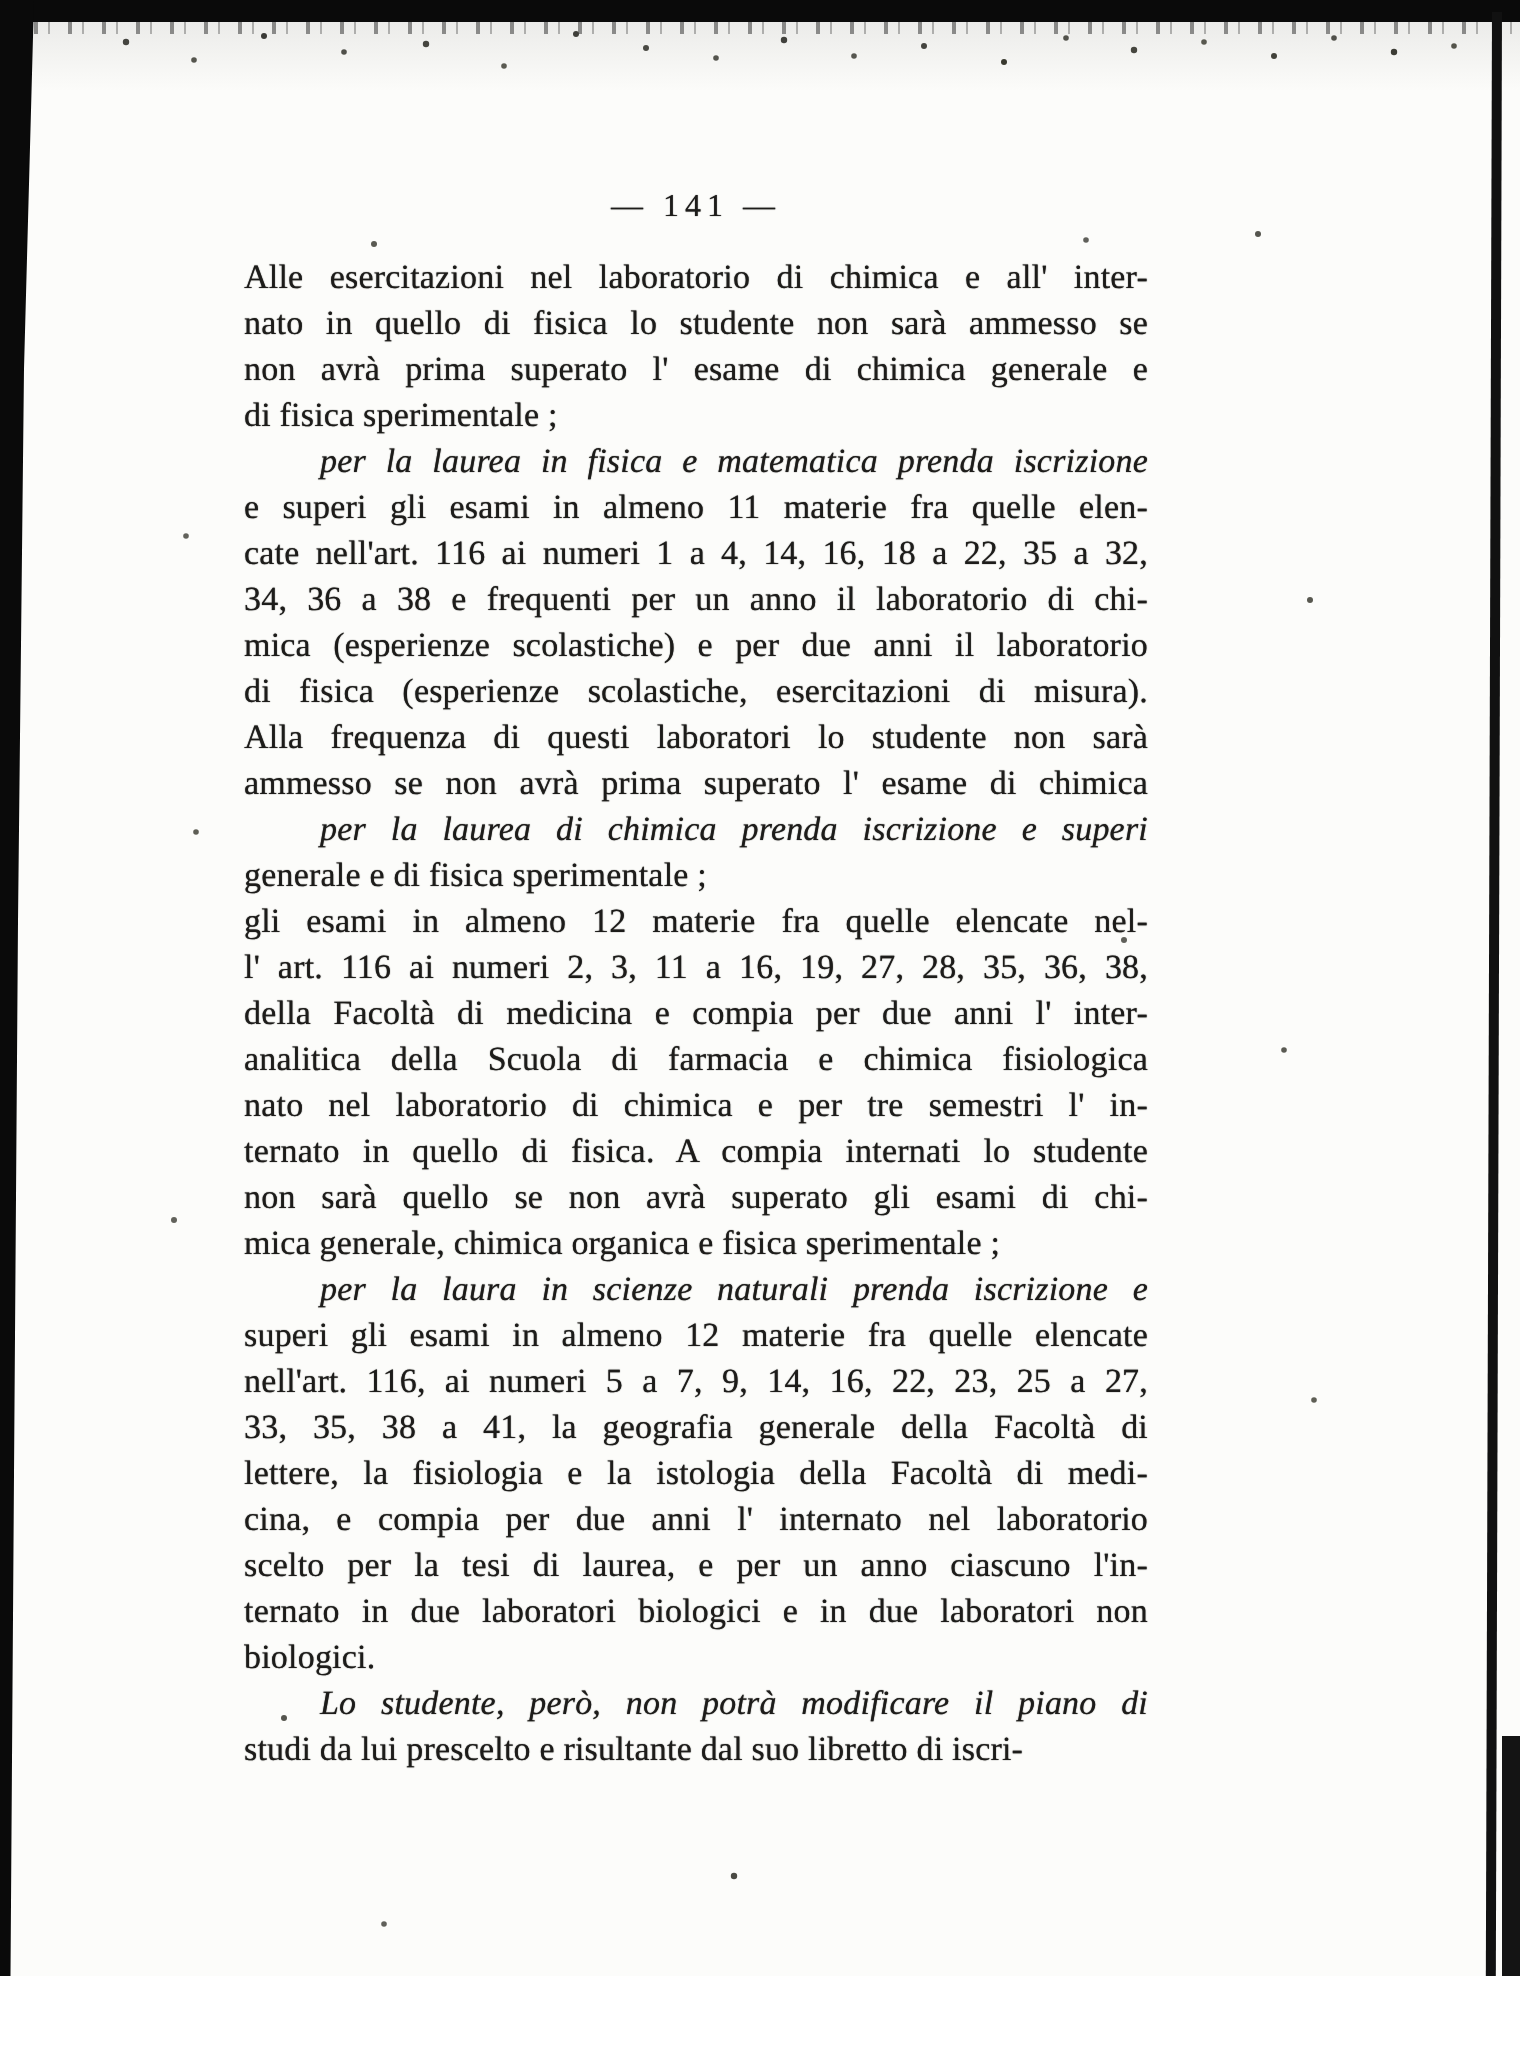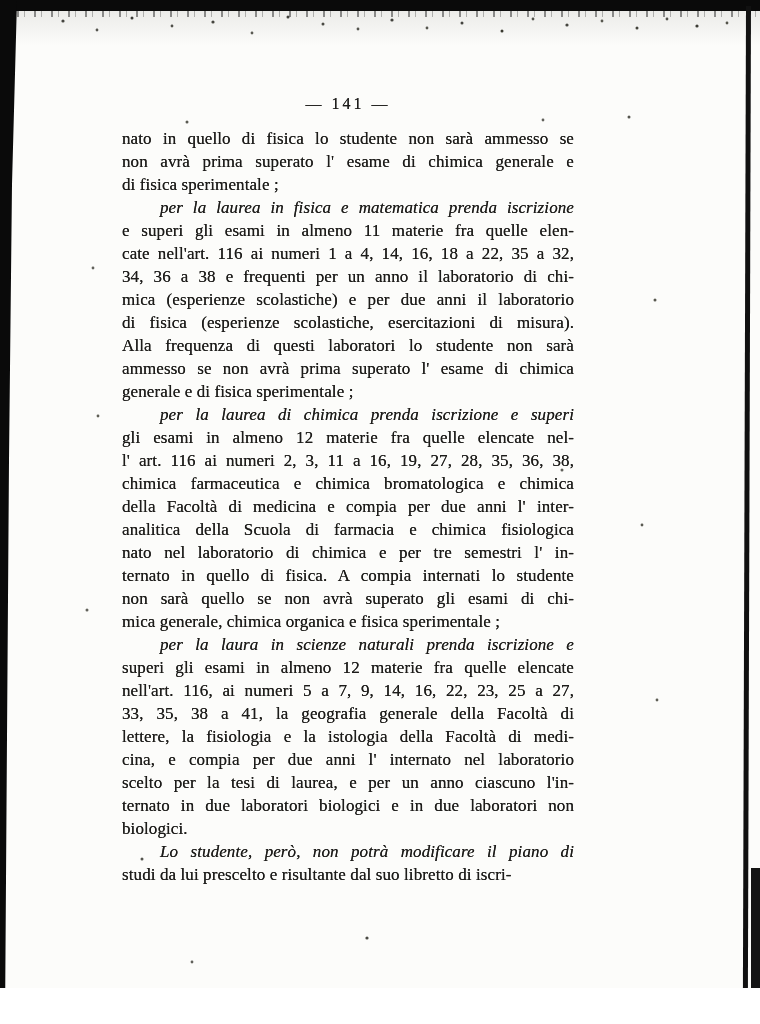--- a/index.html
+++ b/index.html
@@ -98,36 +98,36 @@
   <div class="edge-top"></div>
   <div class="edge-top-ragged"></div>
   <div class="edge-left"></div>
   <div class="edge-right"></div>
   <div class="edge-right-bottom"></div>
   <div class="speckles"></div>
 
   <div class="page-number">— 141 —</div>
 
   <div class="text-block">
+      <div class="line">Alle esercitazioni nel laboratorio di chimica e all' inter-</div>
       <div class="line">nato in quello di fisica lo studente non sarà ammesso se</div>
       <div class="line">non avrà prima superato l' esame di chimica generale e</div>
       <div class="line last">di fisica sperimentale ;</div>
       <div class="line indent">per la laurea in fisica e matematica prenda iscrizione</div>
       <div class="line">e superi gli esami in almeno 11 materie fra quelle elen-</div>
       <div class="line">cate nell'art. 116 ai numeri 1 a 4, 14, 16, 18 a 22, 35 a 32,</div>
       <div class="line">34, 36 a 38 e frequenti per un anno il laboratorio di chi-</div>
       <div class="line">mica (esperienze scolastiche) e per due anni il laboratorio</div>
       <div class="line">di fisica (esperienze scolastiche, esercitazioni di misura).</div>
       <div class="line">Alla frequenza di questi laboratori lo studente non sarà</div>
       <div class="line">ammesso se non avrà prima superato l' esame di chimica</div>
+      <div class="line indent">per la laurea di chimica prenda iscrizione e superi</div>
       <div class="line last">generale e di fisica sperimentale ;</div>
-      <div class="line indent">per la laurea di chimica prenda iscrizione e superi</div>
       <div class="line">gli esami in almeno 12 materie fra quelle elencate nel-</div>
       <div class="line">l' art. 116 ai numeri 2, 3, 11 a 16, 19, 27, 28, 35, 36, 38,</div>
-      <div class="line">chimica farmaceutica e chimica bromatologica e chimica</div>
       <div class="line">della Facoltà di medicina e compia per due anni l' inter-</div>
       <div class="line">analitica della Scuola di farmacia e chimica fisiologica</div>
       <div class="line">nato nel laboratorio di chimica e per tre semestri l' in-</div>
       <div class="line">ternato in quello di fisica. A compia internati lo studente</div>
       <div class="line">non sarà quello se non avrà superato gli esami di chi-</div>
       <div class="line last">mica generale, chimica organica e fisica sperimentale ;</div>
       <div class="line indent">per la laura in scienze naturali prenda iscrizione e</div>
       <div class="line">superi gli esami in almeno 12 materie fra quelle elencate</div>
       <div class="line">nell'art. 116, ai numeri 5 a 7, 9, 14, 16, 22, 23, 25 a 27,</div>
       <div class="line">33, 35, 38 a 41, la geografia generale della Facoltà di</div>

